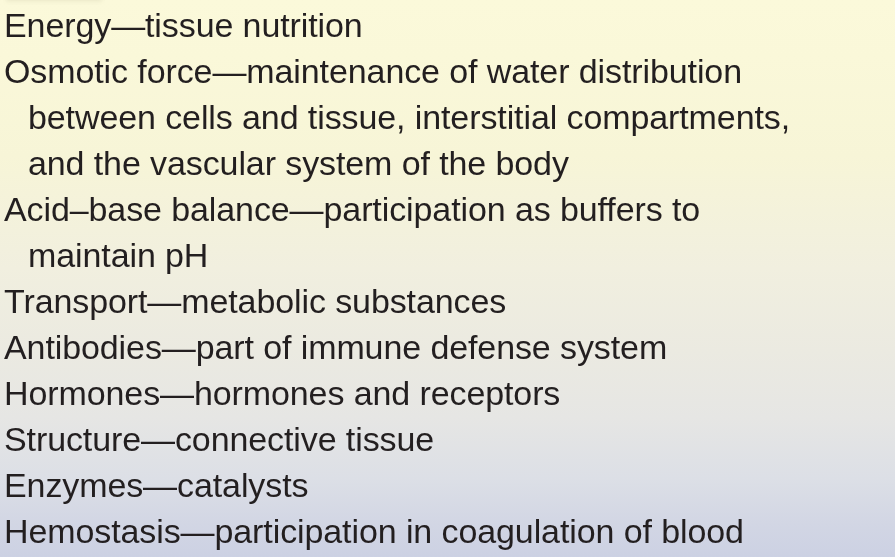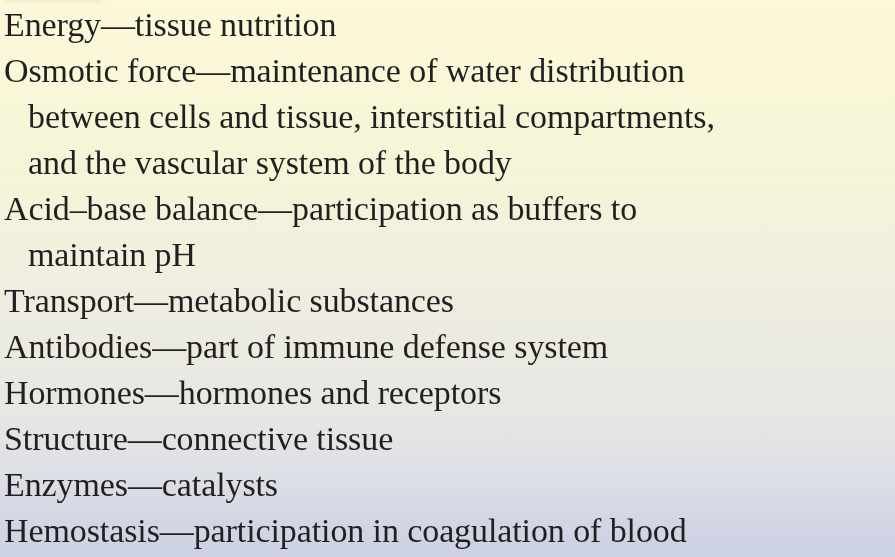--- a/index.html
+++ b/index.html
@@ -25,21 +25,20 @@
       #fbf9da 0%,
       #faf8d9 10%,
       #f7f5d7 28%,
       #f1efdf 48%,
       #ebeae1 63%,
       #e6e6e4 75%,
       #dcdfe6 86%,
       #d2d6e4 94%,
       #ccd1e3 100%
     );
-    font-family: Liberation Serif, serif;
   }
 
   
   #top-artifact {
     position: absolute;
     left: 6px;
     top: -9px;
     width: 96px;
     height: 12px;
     background: linear-gradient(to bottom, rgba(90,84,52,0.55), rgba(150,144,104,0.0));

